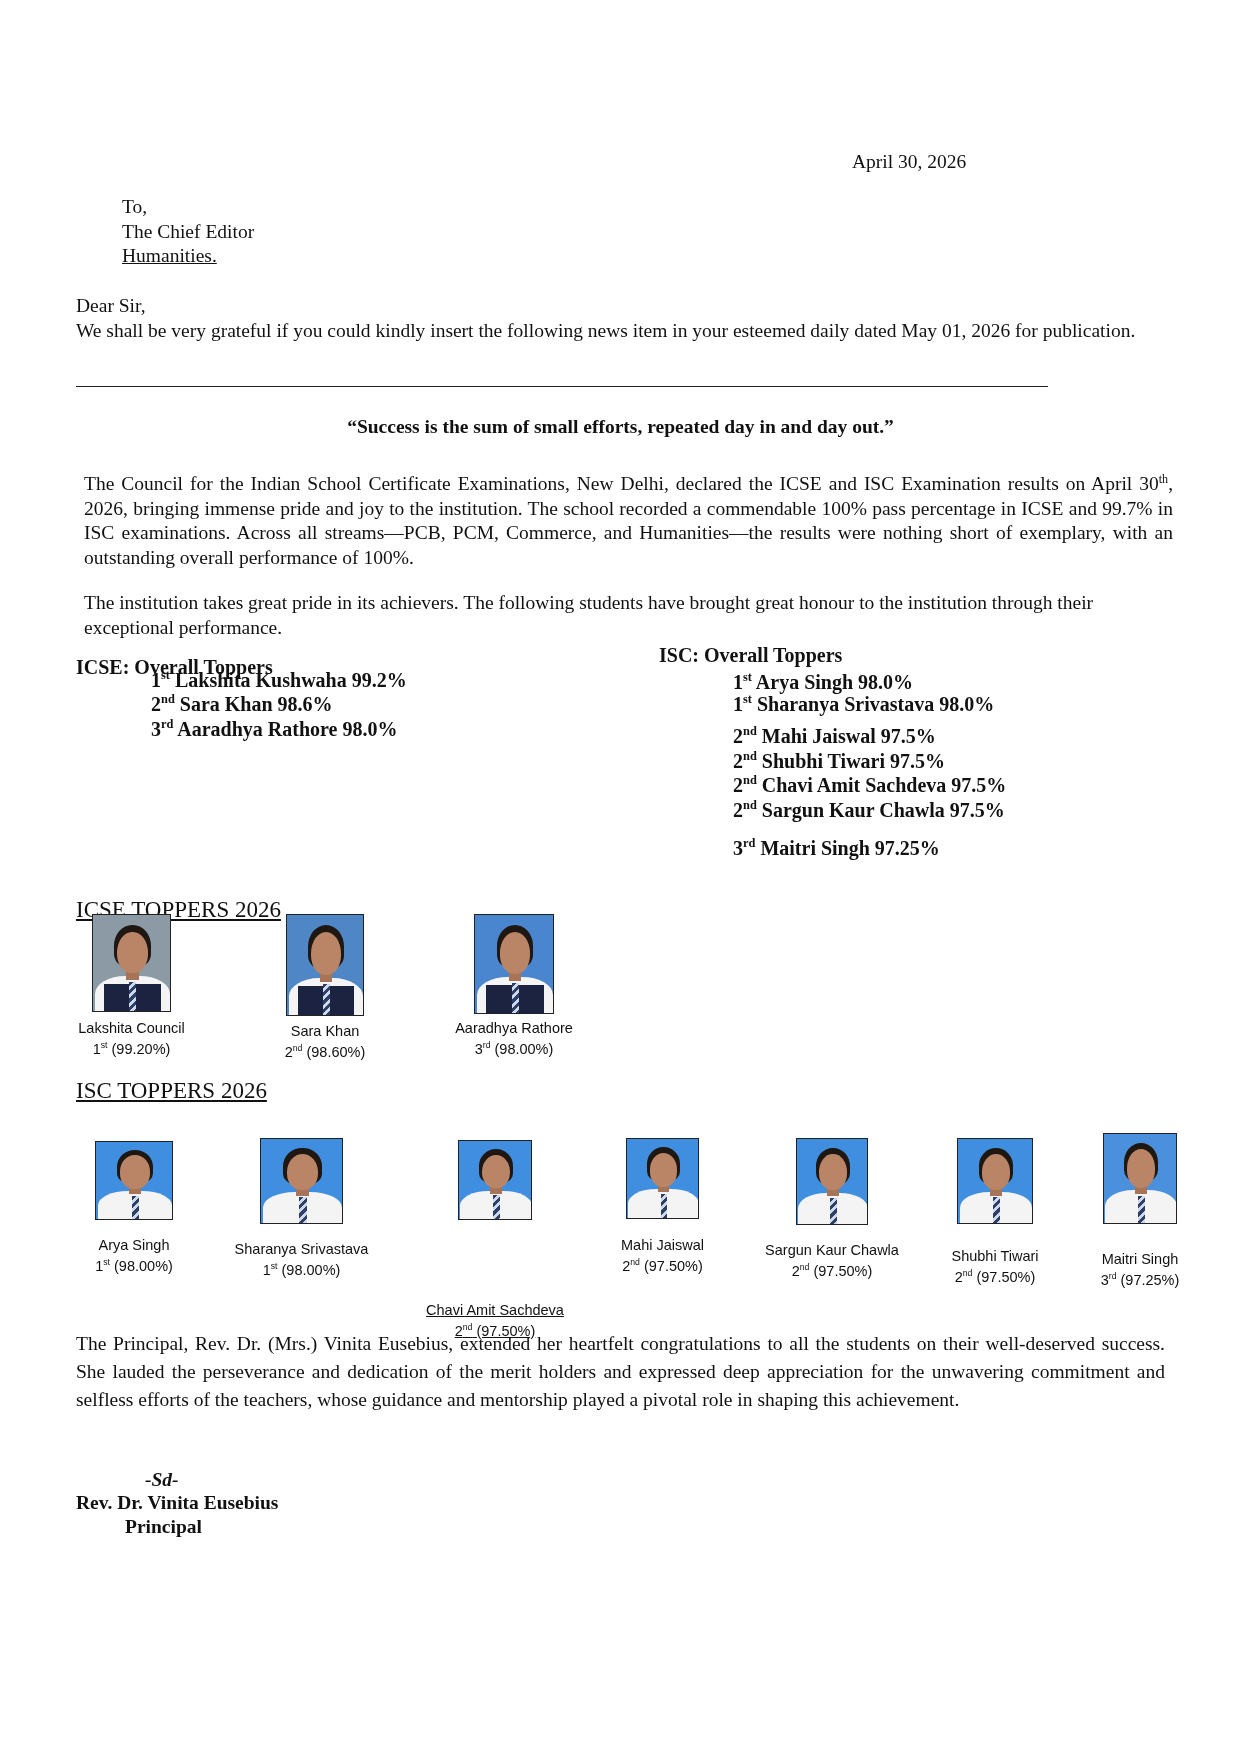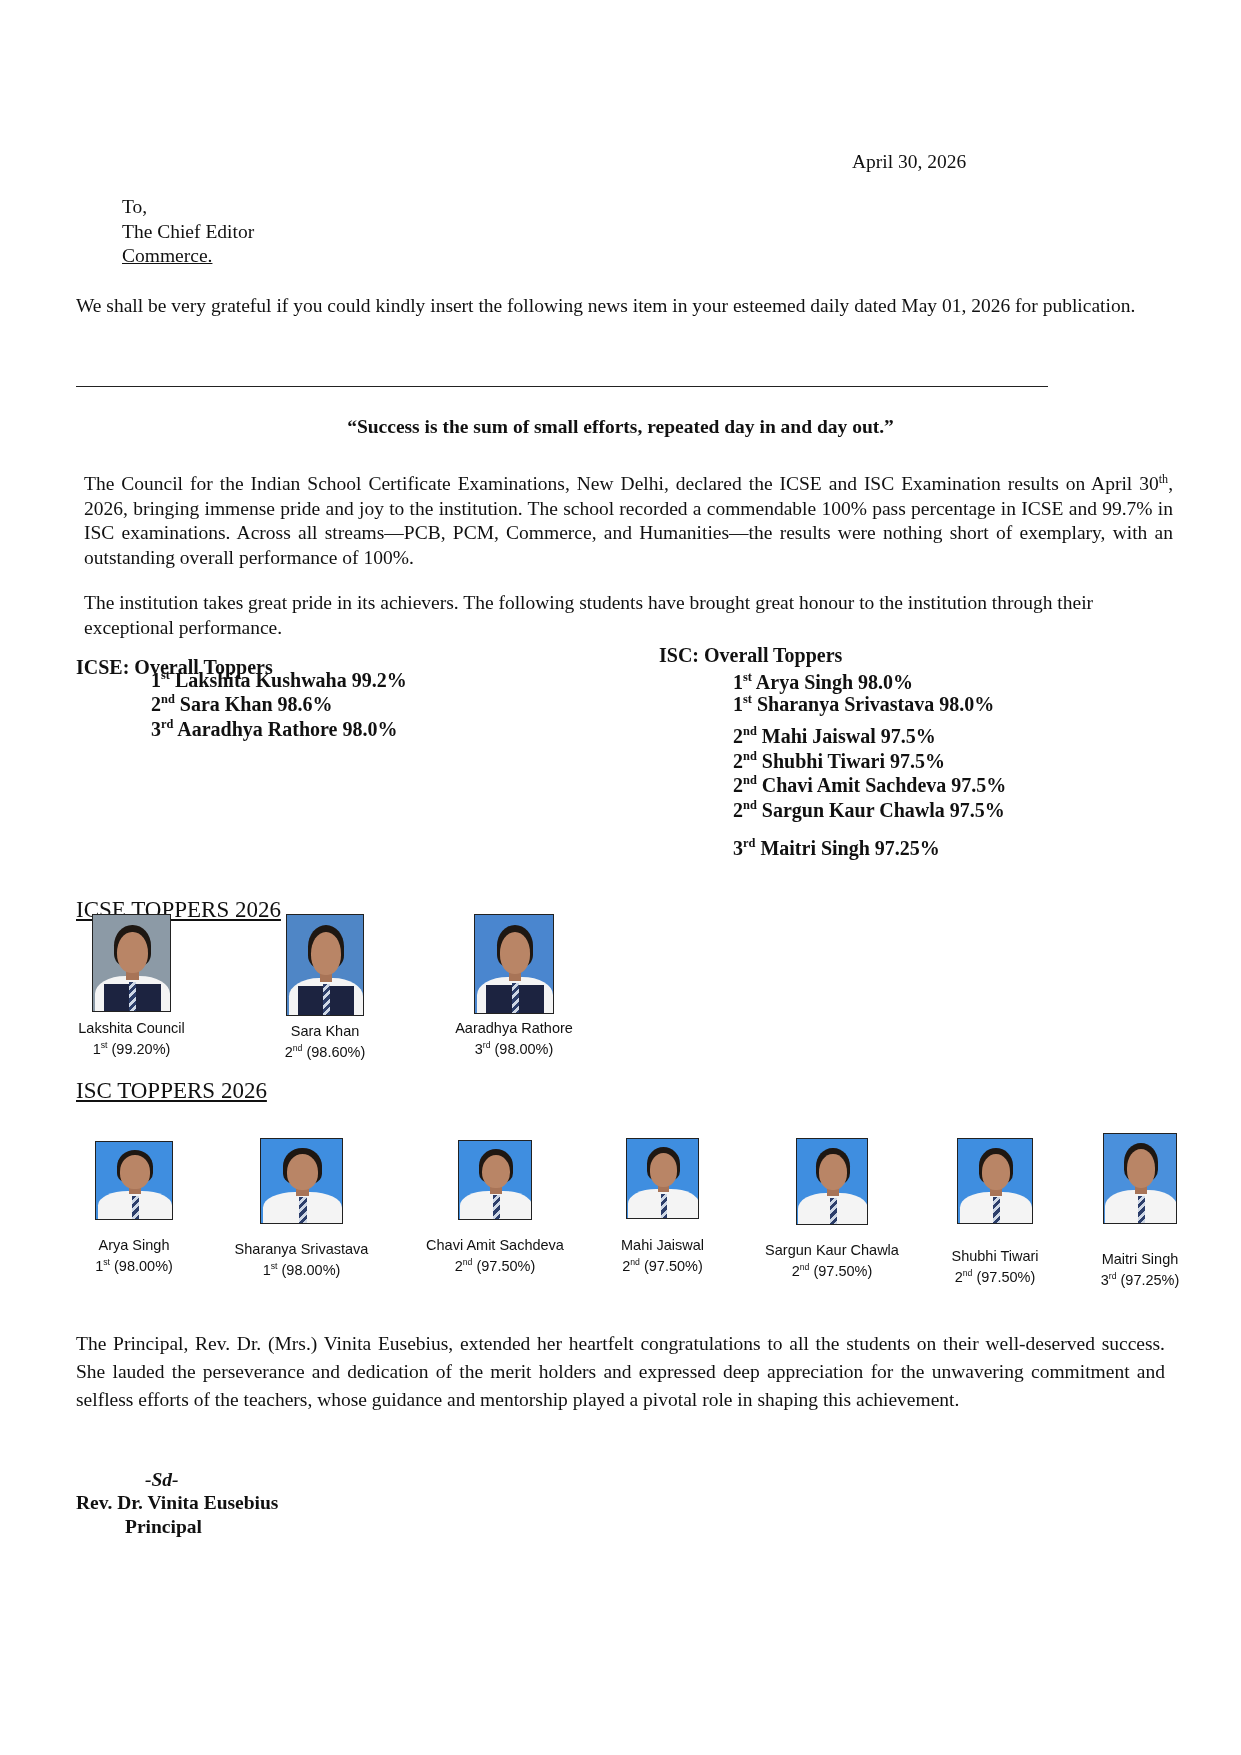--- a/index.html
+++ b/index.html
@@ -44,24 +44,25 @@
   .sigtitle { left: 125px; top: 1515px; }
 </style>
 </head>
 <body>
 
 <div class="abs serif date">April 30, 2026</div>
 
 <div class="abs serif addr">
   <div>To,</div>
   <div>The Chief Editor</div>
-  <div class="underline">Commerce.</div>
+  <div class="underline">Humanities.</div>
 </div>
 
 <div class="abs serif salute">
+  <p>Dear Sir,</p>
   <p>We shall be very grateful if you could kindly insert the following news item in your esteemed daily dated May 01, 2026 for publication.</p>
 </div>
 
 <div class="abs divider"></div>
 
 <div class="abs serif quote">“Success is the sum of small efforts, repeated day in and day out.”</div>
 
 <p class="abs serif para para1"><span>The Council for the Indian School Certificate Examinations, New Delhi, declared the ICSE and ISC Examination results on April 30</span><sup>th</sup><span>, 2026, bringing immense pride and joy to the institution. The school recorded a commendable 100% pass percentage in ICSE and 99.7% in ISC examinations. Across all streams—PCB, PCM, Commerce, and Humanities—the results were nothing short of exemplary, with an outstanding overall performance of 100%.</span></p>
 
 <p class="abs serif para para2">The institution takes great pride in its achievers. The following students have brought great honour to the institution through their exceptional performance.</p>
@@ -158,21 +159,21 @@
       <div><span>1</span><sup>st</sup><span> (98.00%)</span></div>
     </div>
     <div class="photo" style="left: 458px; top: 1140px; width: 74px; height: 80px;">
       <div class="bg" style="background: rgb(63, 142, 224);"></div>
       <div class="body" style="left: 1.48px; width: 71.04px; top: 49.6px; height: 36px; background: rgb(244, 244, 244);"></div>
       <div class="hair" style="left: 19.98px; width: 34.04px; top: 8px; height: 33.6px;"></div>
       <div style="position: absolute; left: 31.08px; width: 11.84px; top: 41.6px; height: 11.2px; background: rgb(168, 116, 87);"></div>
       <div class="head" style="left: 22.94px; width: 28.12px; top: 13.6px; height: 33.6px; background: rgb(185, 133, 102);"></div>
       <div class="tie" style="left: 34.04px; width: 6.66px; top: 54.4px; height: 25.6px;"></div>
     </div>
-    <div class="cap" style="left: 395px; width: 200px; top: 1235px;">
+    <div class="cap" style="left: 395px; width: 200px; top: 1300px; text-decoration: underline;">
       <div>Chavi Amit Sachdeva</div>
       <div><span>2</span><sup>nd</sup><span> (97.50%)</span></div>
     </div>
     <div class="photo" style="left: 626px; top: 1138px; width: 73px; height: 81px;">
       <div class="bg" style="background: rgb(63, 142, 224);"></div>
       <div class="body" style="left: 1.46px; width: 70.08px; top: 50.22px; height: 36.45px; background: rgb(244, 244, 244);"></div>
       <div class="hair" style="left: 19.71px; width: 33.58px; top: 8.1px; height: 34.02px;"></div>
       <div style="position: absolute; left: 30.66px; width: 11.68px; top: 42.12px; height: 11.34px; background: rgb(168, 116, 87);"></div>
       <div class="head" style="left: 22.63px; width: 27.74px; top: 13.77px; height: 34.02px; background: rgb(185, 133, 102);"></div>
       <div class="tie" style="left: 33.58px; width: 6.57px; top: 55.08px; height: 25.92px;"></div>

